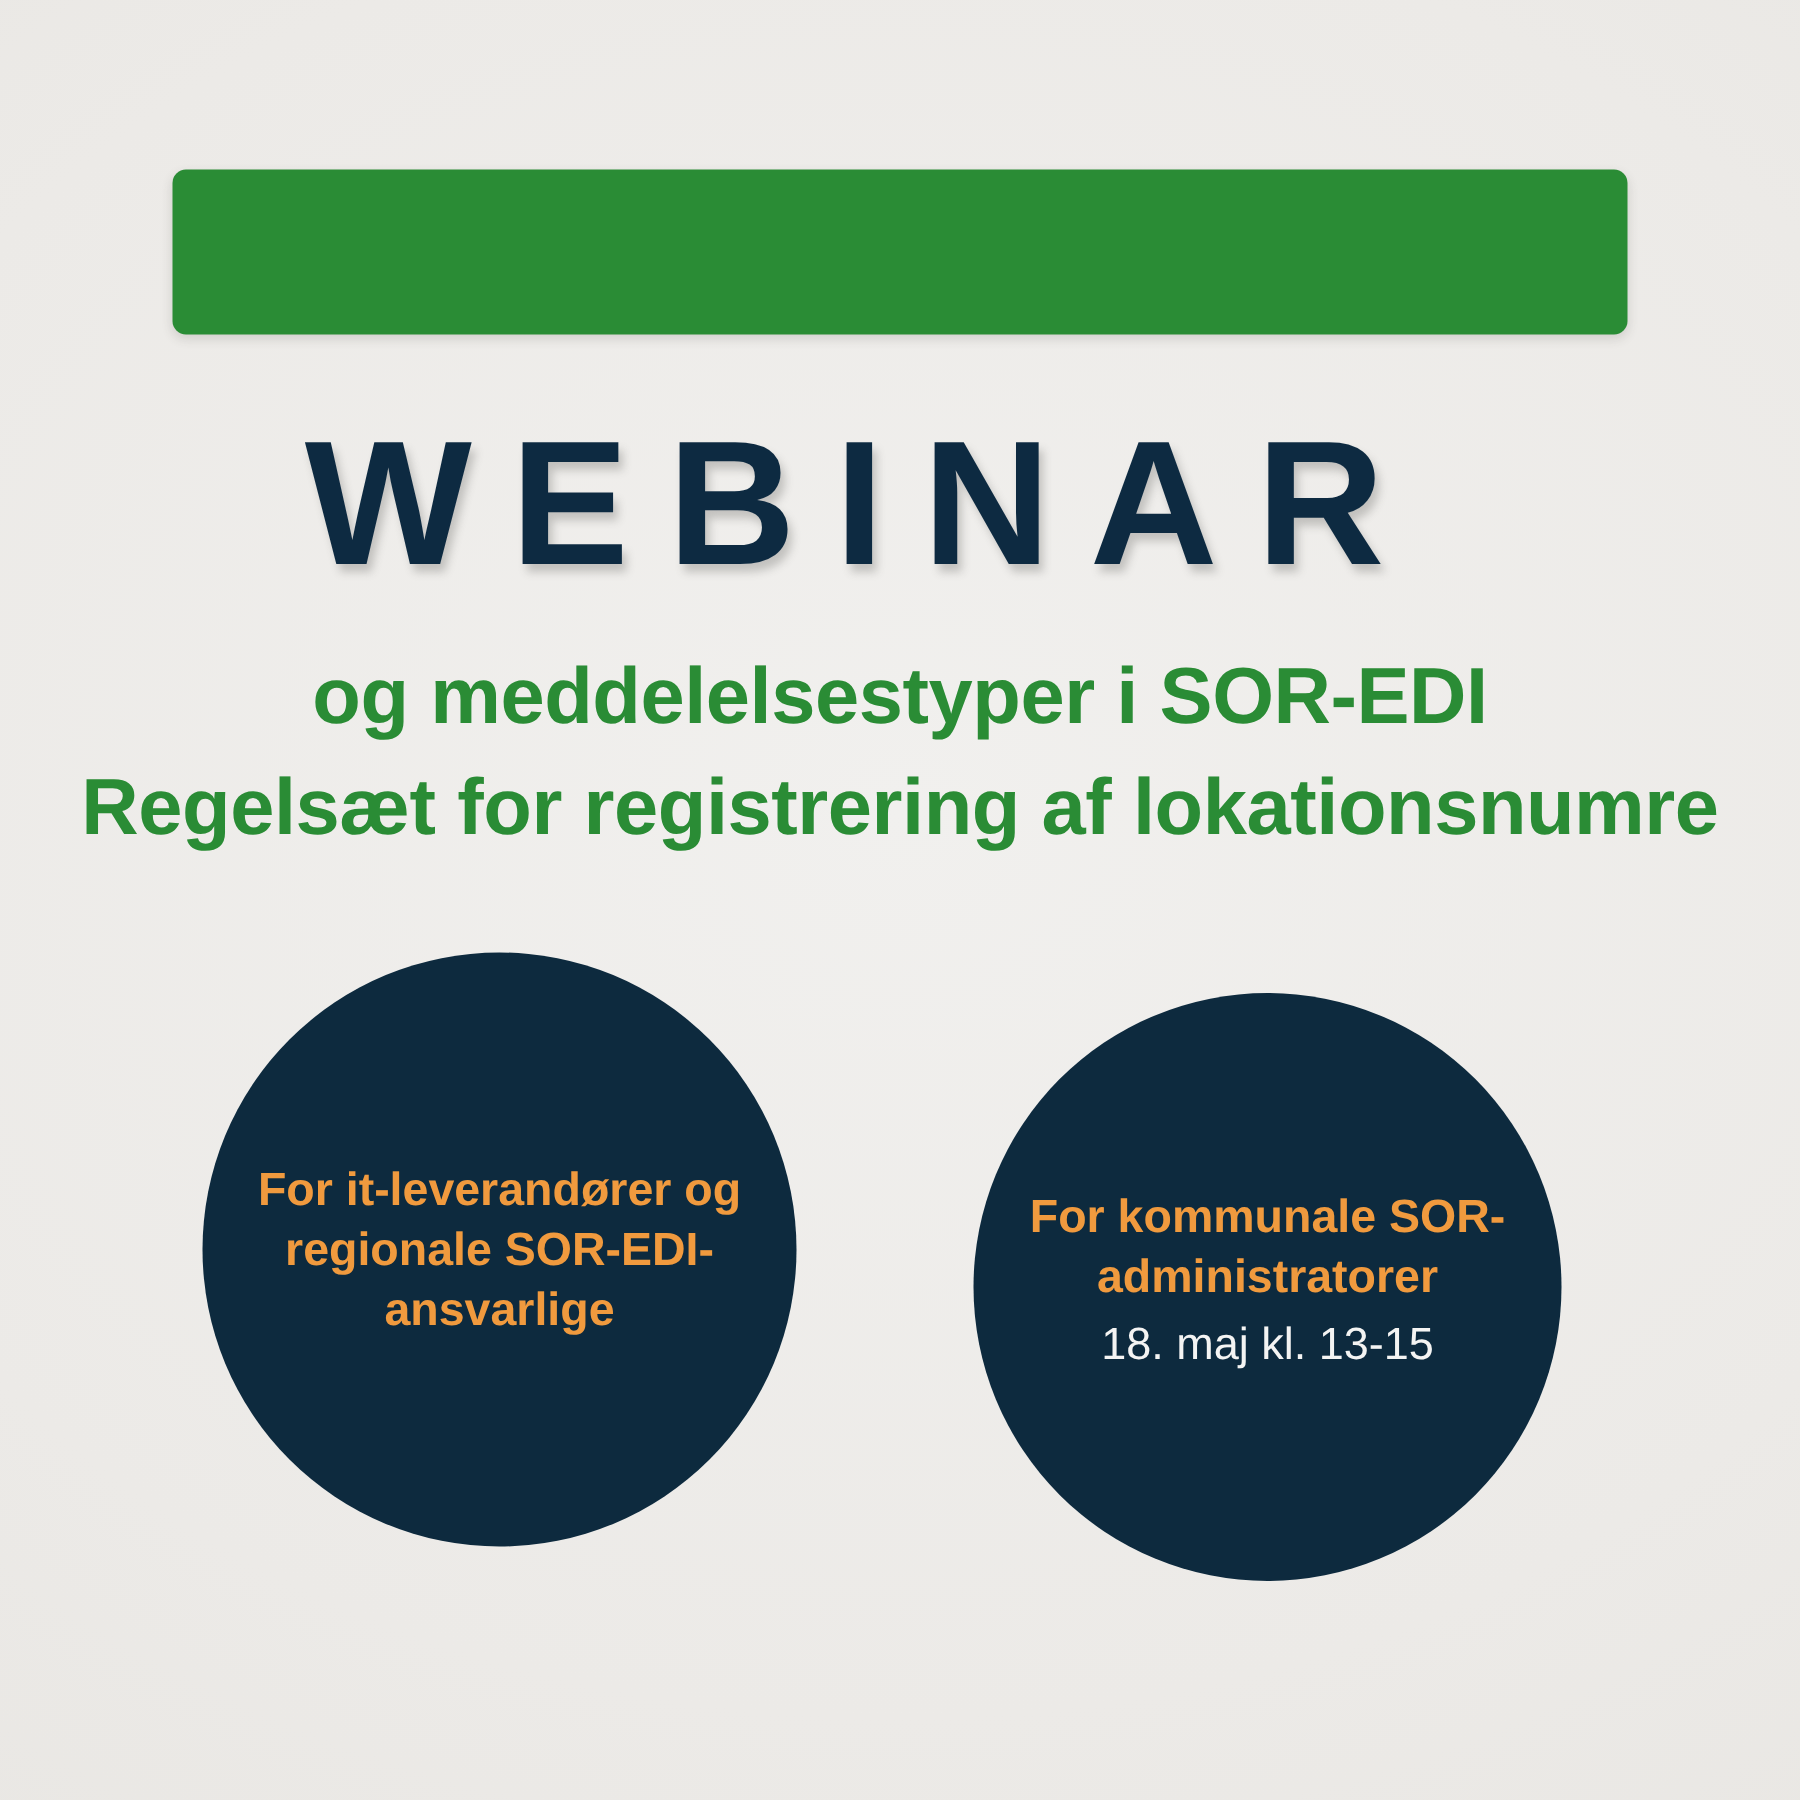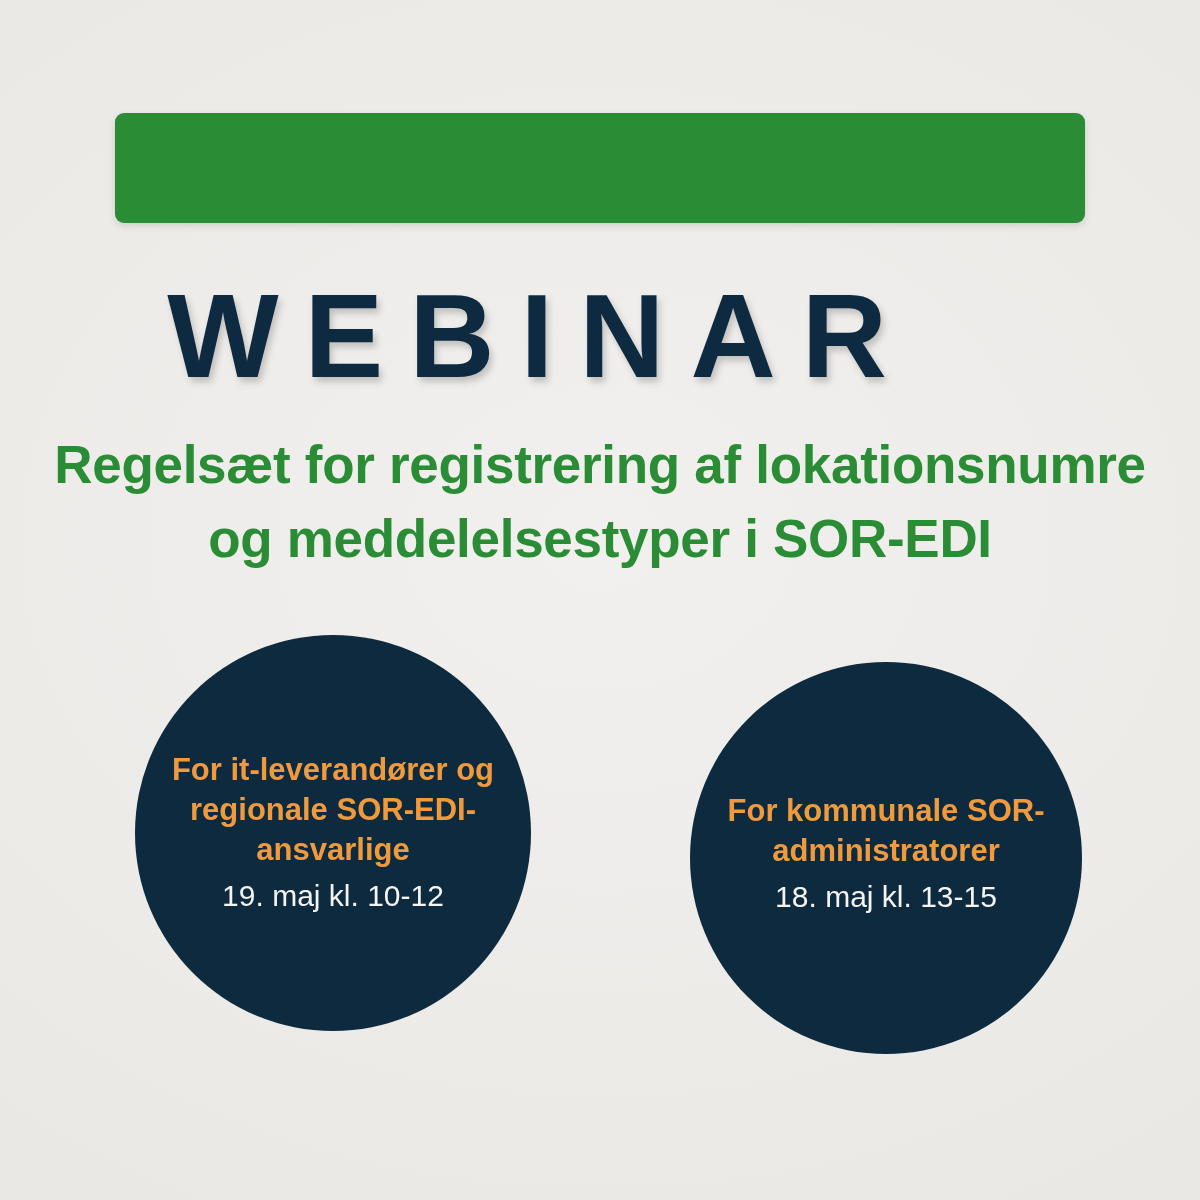--- a/index.html
+++ b/index.html
@@ -44,20 +44,21 @@
     text-align: center;
     font-size: 118px;
     line-height: 118px;
     font-weight: 700;
     letter-spacing: 26px;
     text-indent: 26px;
     color: #0d2a41;
     font-family: "Liberation Sans", sans-serif;
     text-shadow: 3px 5px 6px rgba(80,80,75,0.28);
     white-space: nowrap;
+    padding-left: 36px;
   }
 
   
   .subtitle {
     position: absolute;
     left: 0;
     top: 428px;
     width: 1200px;
     text-align: center;
     color: #2a8c35;
@@ -83,21 +84,21 @@
     box-sizing: border-box;
   }
   .circle-left {
     left: 135px;
     top: 635px;
     width: 396px;
     height: 396px;
     padding: 0 26px;
   }
   .circle-right {
-    left: 690px;
+    left: 649px;
     top: 662px;
     width: 392px;
     height: 392px;
     padding: 0 24px;
   }
 
   .circle-title {
     color: #f09a3e;
     font-weight: 700;
     font-size: 31px;
@@ -133,28 +134,27 @@
 </head>
 <body>
 
 <div class="poster">
 
   <div class="green-bar"></div>
 
   <div class="headline">WEBINAR</div>
 
   <div class="subtitle">
+    <span class="subtitle-line">og meddelelsestyper i SOR-EDI</span>
     <span class="subtitle-line">Regelsæt for registrering af lokationsnumre</span>
-    <span class="subtitle-line">og meddelelsestyper i SOR-EDI</span>
   </div>
 
   <div class="circle circle-left">
     <div class="circle-body">
       <div class="circle-title">For it-leverandører og regionale SOR-EDI-ansvarlige</div>
-      <div class="circle-date">19. maj kl. 10-12</div>
     </div>
   </div>
 
   <div class="circle circle-right">
     <div class="circle-body">
       <div class="circle-title">For kommunale SOR-administratorer</div>
       <div class="circle-date">18. maj kl. 13-15</div>
     </div>
   </div>
 

